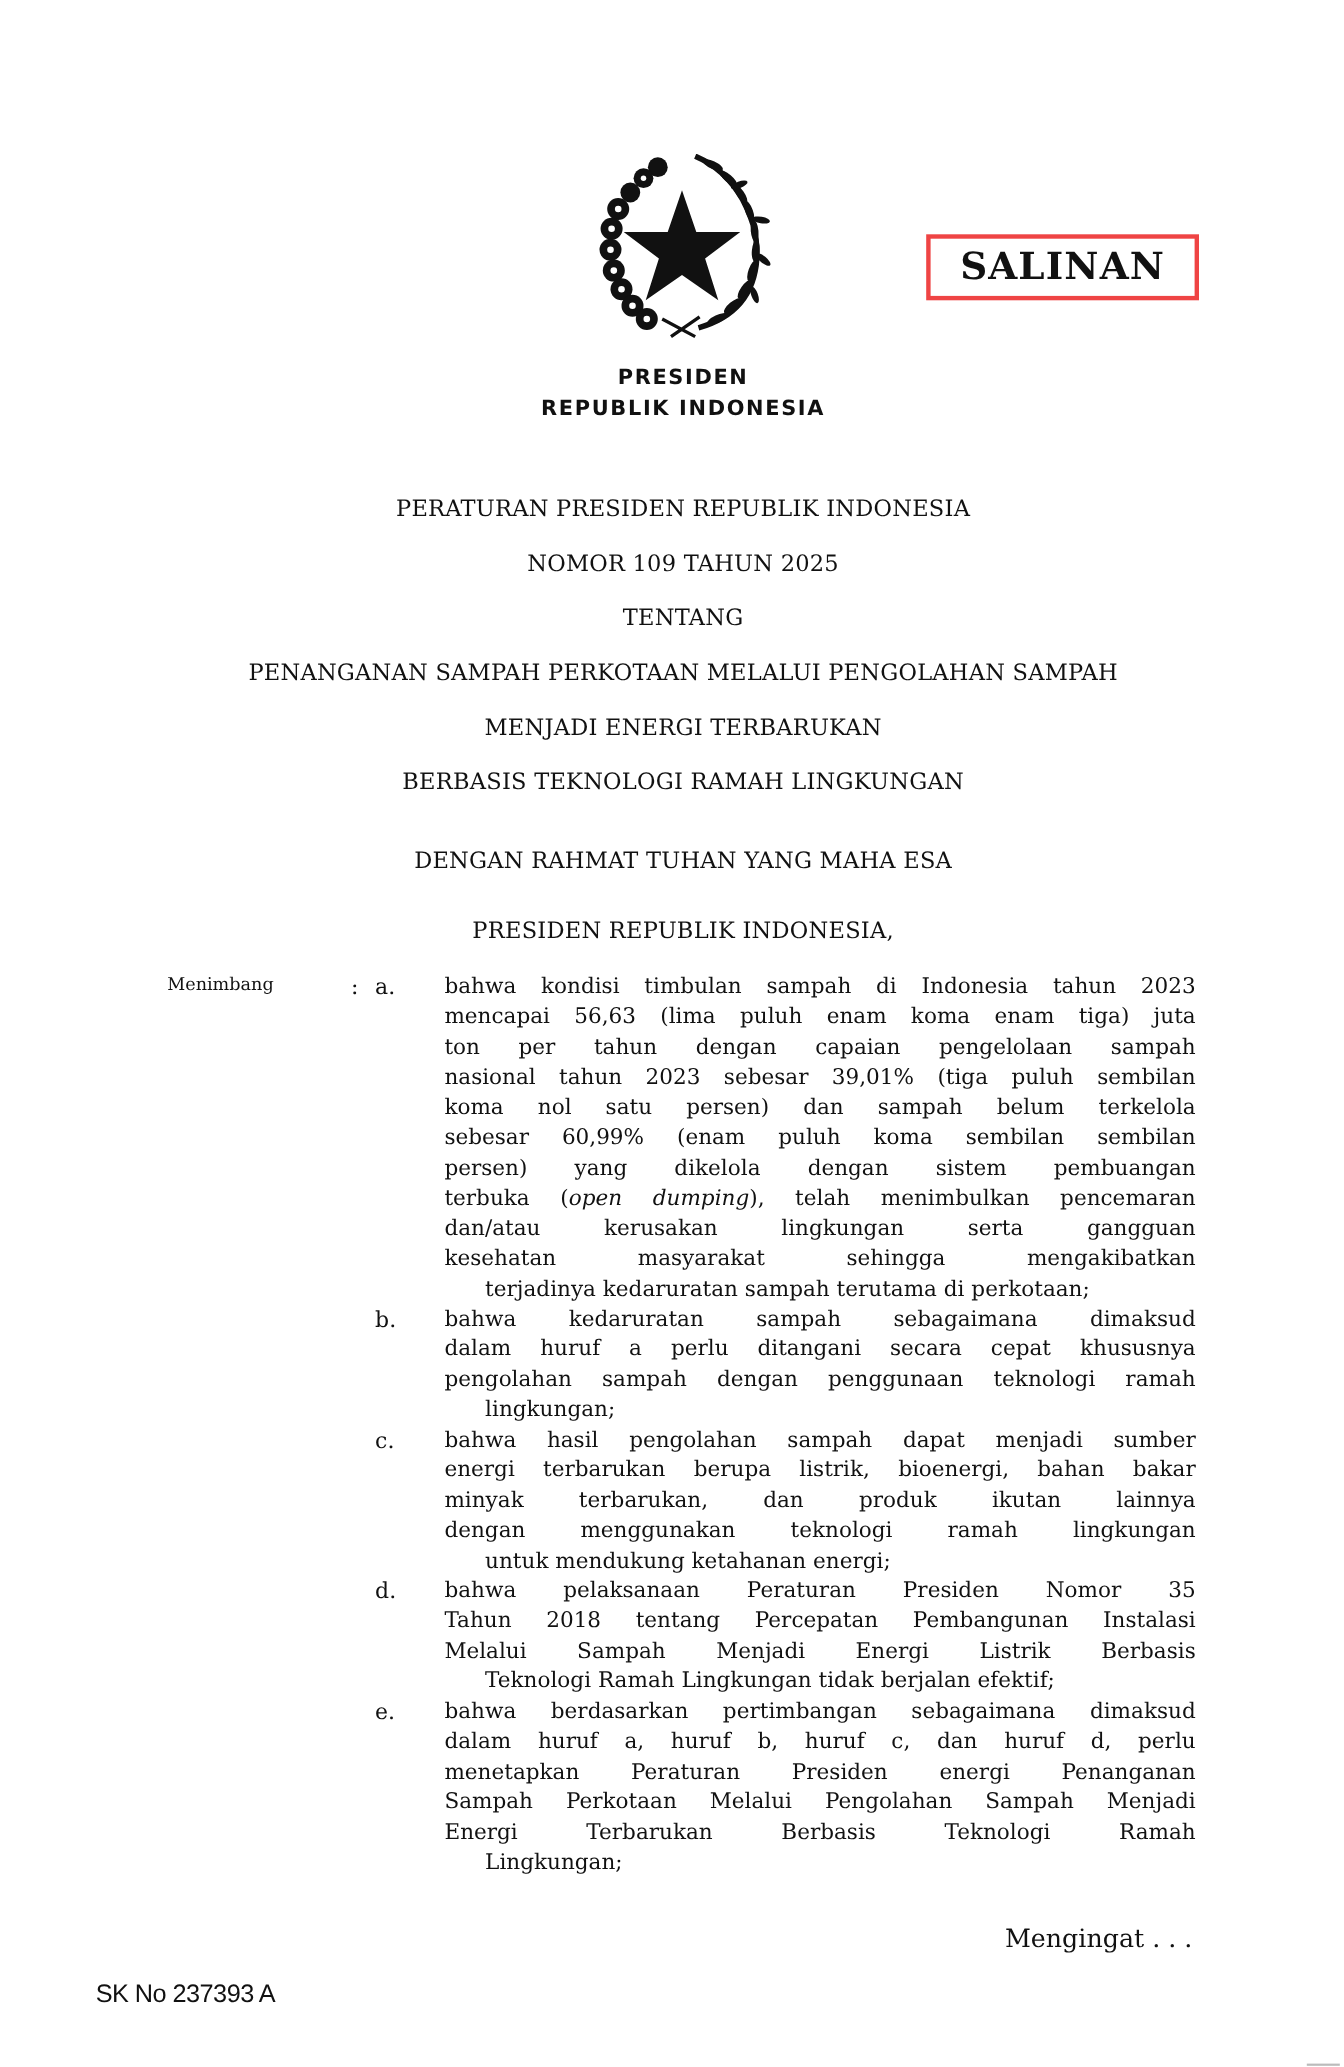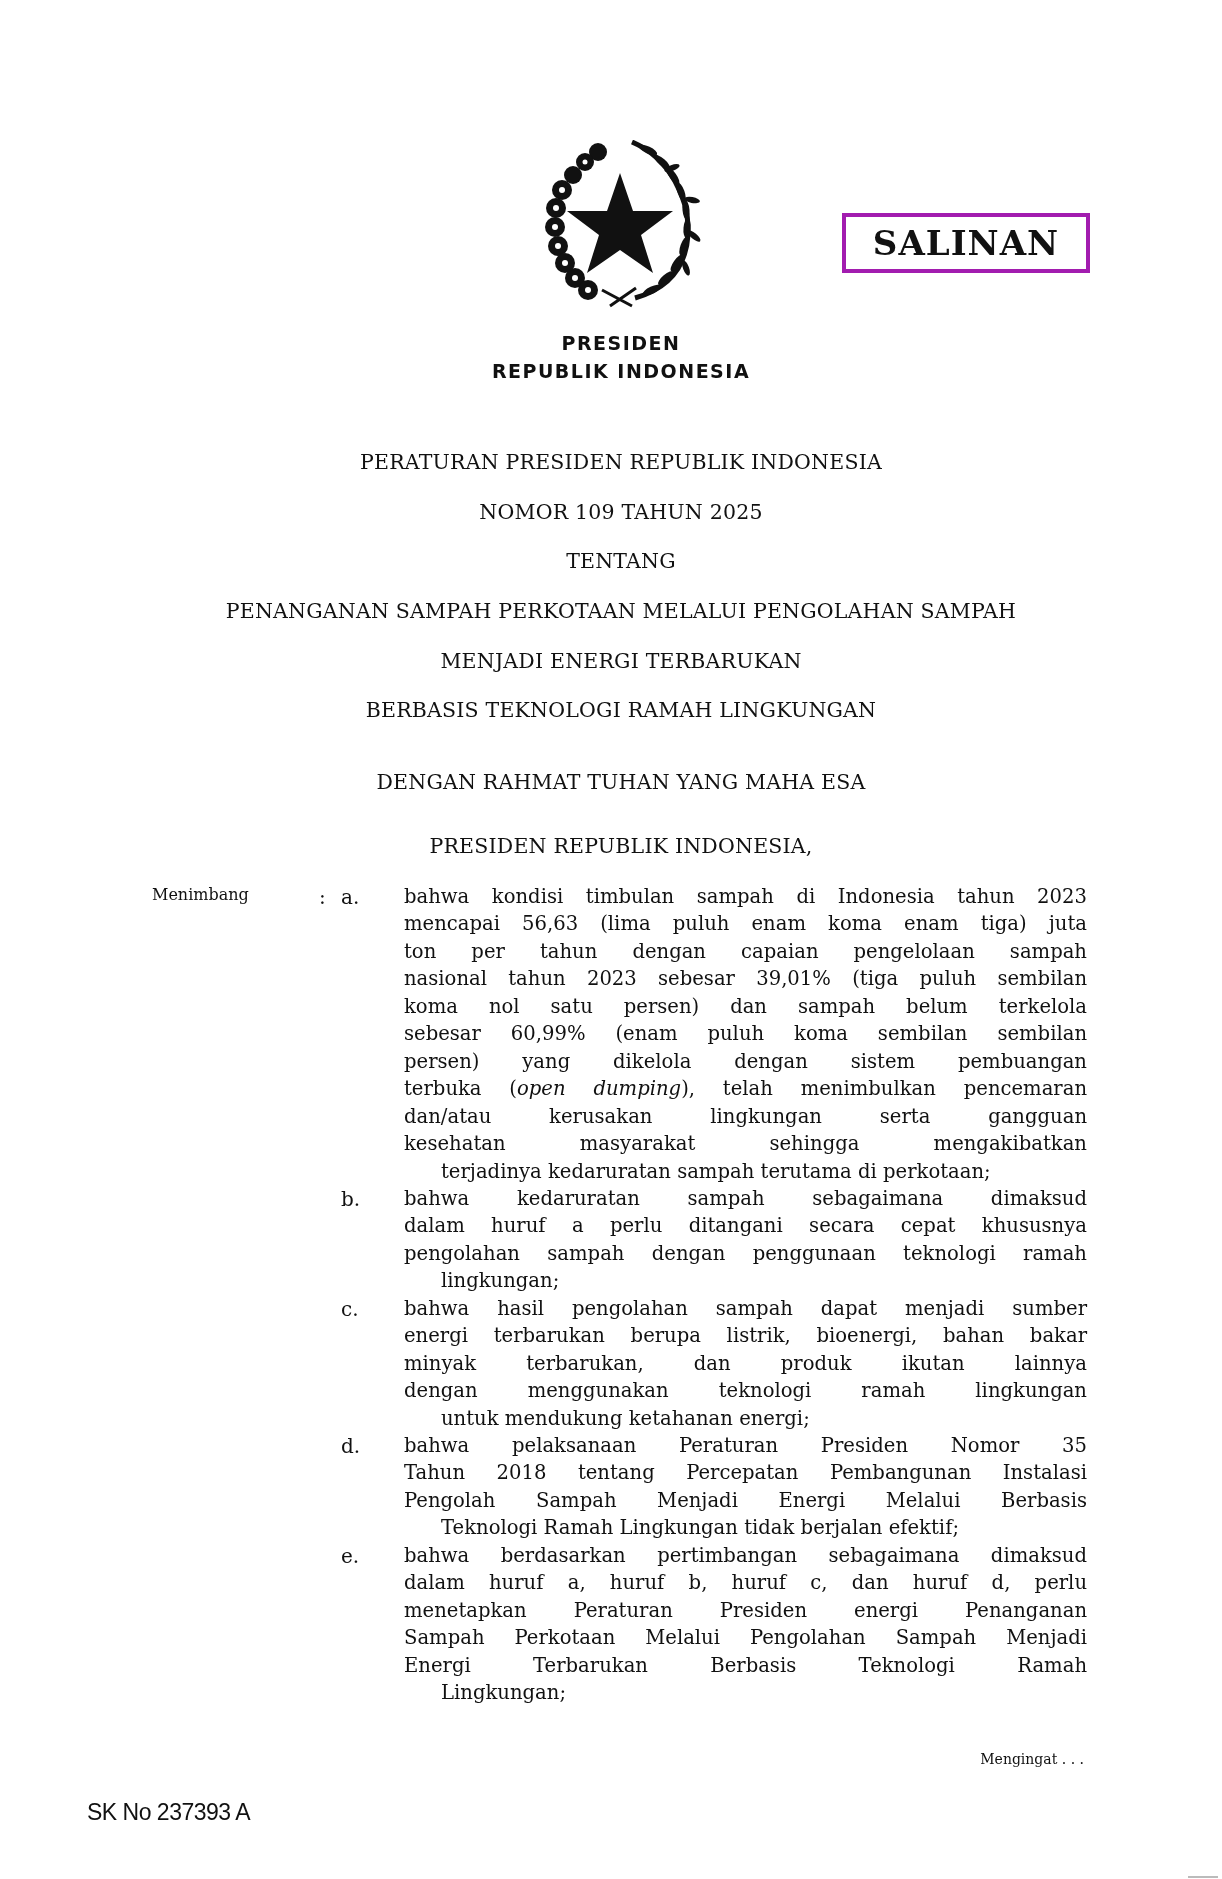--- a/index.html
+++ b/index.html
@@ -3,21 +3,21 @@
 <meta charset="utf-8">
 <style>
   html, body { margin: 0; padding: 0; background: #ffffff; }
   body { width: 1222px; height: 1879px; position: relative; overflow: hidden; color: #111; }
   .abs { position: absolute; }
 
   
   .emblem { left: 540px; top: 140px; width: 164px; height: 168px; }
   .salinan-box {
     left: 842px; top: 213px; width: 240px; height: 52px;
-    border: 4px solid #a21caf; display: flex; align-items: center; justify-content: center;
+    border: 4px solid #ef4444; display: flex; align-items: center; justify-content: center;
   }
   .salinan-text {
     font-family: "DejaVu Serif", "Liberation Serif", serif; font-weight: bold;
     font-size: 34px; letter-spacing: 1px; line-height: 1;
   }
   .kop {
     left: 0; width: 1242px; text-align: center;
     font-family: "DejaVu Sans", "Liberation Sans", sans-serif; font-weight: bold;
     font-size: 19px; letter-spacing: 1.5px; line-height: 1;
   }
@@ -35,21 +35,21 @@
   .item-letter { left: 341px; font-family: "DejaVu Serif", "Liberation Serif", serif; font-size: 20px; line-height: 1; }
   .clause-line {
     left: 404px; width: 683px;
     font-family: "DejaVu Serif", "Liberation Serif", serif;
     font-size: 19.6px; line-height: 1; white-space: nowrap;
     text-align: justify; text-align-last: justify;
   }
   .clause-line.last { text-align-last: left; margin-left: 37px; }
   .clause-line i { font-style: italic; }
 
-  .mengingat { right: 138px; font-family: "DejaVu Serif", "Liberation Serif", serif; font-size: 14px; line-height: 1; }
+  .mengingat { right: 138px; font-family: "DejaVu Serif", "Liberation Serif", serif; font-size: 23px; line-height: 1; }
   .sk-number {
     left: 87px; font-family: "Liberation Sans", "DejaVu Sans", sans-serif;
     font-size: 23px; line-height: 1; letter-spacing: -0.5px;
   }
   .scan-mark { left: 1188px; top: 1876px; width: 30px; height: 2px; background: #bbb; }
 </style>
 </head>
 <body>
 
 <svg class="abs emblem" viewBox="0 0 164 168" xmlns="http://www.w3.org/2000/svg">
@@ -139,21 +139,21 @@
     <div class="abs clause-line last" style="top: 1271.3px;">lingkungan;</div>
     <div class="abs item-letter" style="top: 1298.75px;">c.</div>
     <div class="abs clause-line" style="top: 1298.75px;">bahwa hasil pengolahan sampah dapat menjadi sumber</div>
     <div class="abs clause-line" style="top: 1326.2px;">energi terbarukan berupa listrik, bioenergi, bahan bakar</div>
     <div class="abs clause-line" style="top: 1353.65px;">minyak terbarukan, dan produk ikutan lainnya</div>
     <div class="abs clause-line" style="top: 1381.1px;">dengan menggunakan teknologi ramah lingkungan</div>
     <div class="abs clause-line last" style="top: 1408.55px;">untuk mendukung ketahanan energi;</div>
     <div class="abs item-letter" style="top: 1436px;">d.</div>
     <div class="abs clause-line" style="top: 1436px;">bahwa pelaksanaan Peraturan Presiden Nomor 35</div>
     <div class="abs clause-line" style="top: 1463.45px;">Tahun 2018 tentang Percepatan Pembangunan Instalasi</div>
-    <div class="abs clause-line" style="top: 1490.9px;">Pengolah Sampah Menjadi Energi Melalui Berbasis</div>
+    <div class="abs clause-line" style="top: 1490.9px;">Melalui Sampah Menjadi Energi Listrik Berbasis</div>
     <div class="abs clause-line last" style="top: 1518.35px;">Teknologi Ramah Lingkungan tidak berjalan efektif;</div>
     <div class="abs item-letter" style="top: 1545.8px;">e.</div>
     <div class="abs clause-line" style="top: 1545.8px;">bahwa berdasarkan pertimbangan sebagaimana dimaksud</div>
     <div class="abs clause-line" style="top: 1573.25px;">dalam huruf a, huruf b, huruf c, dan huruf d, perlu</div>
     <div class="abs clause-line" style="top: 1600.7px;">menetapkan Peraturan Presiden energi Penanganan</div>
     <div class="abs clause-line" style="top: 1628.15px;">Sampah Perkotaan Melalui Pengolahan Sampah Menjadi</div>
     <div class="abs clause-line" style="top: 1655.6px;">Energi Terbarukan Berbasis Teknologi Ramah</div>
     <div class="abs clause-line last" style="top: 1683.05px;">Lingkungan;</div>
   </div>
 

